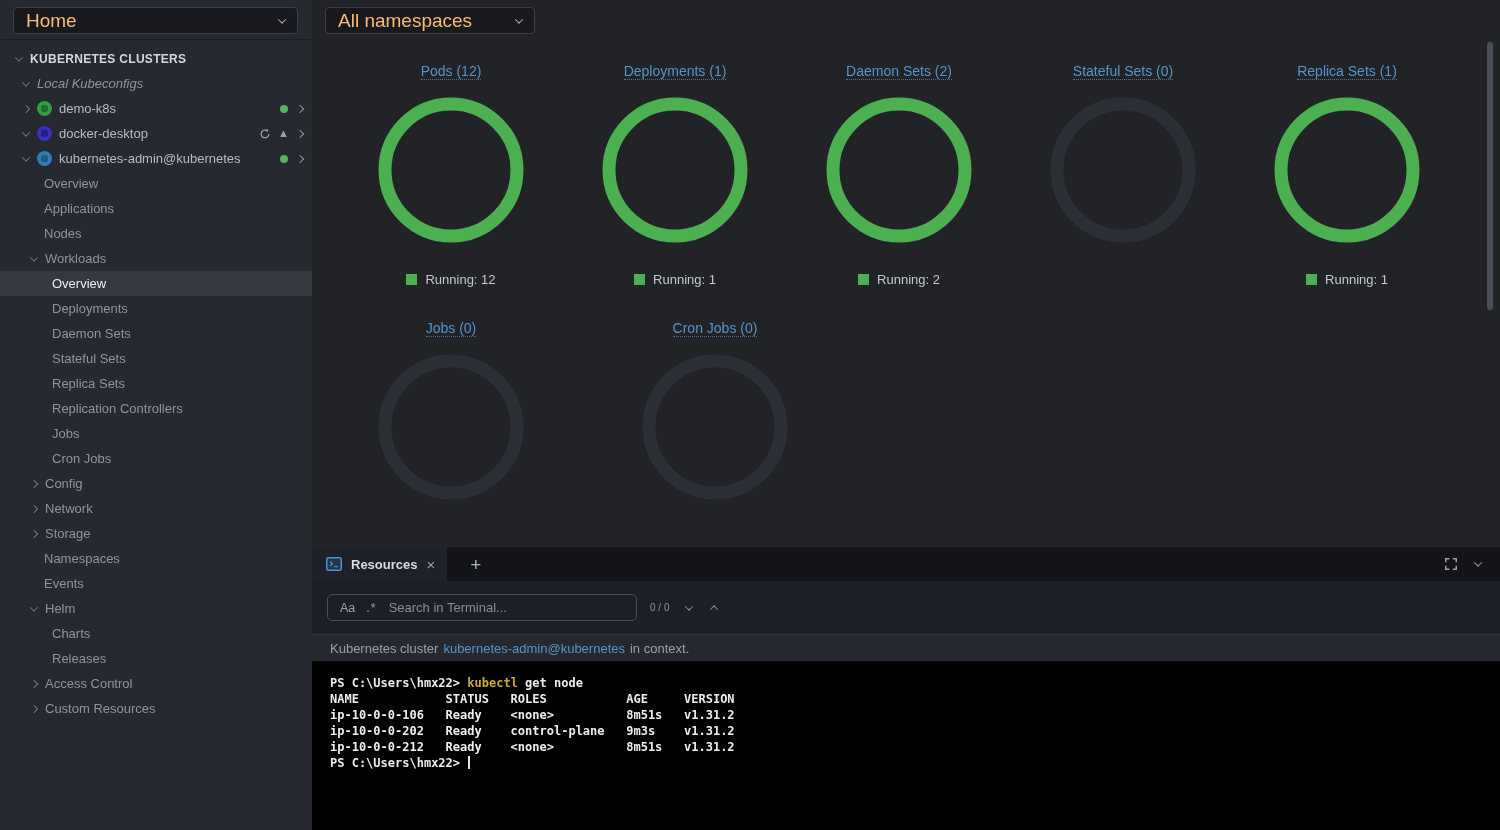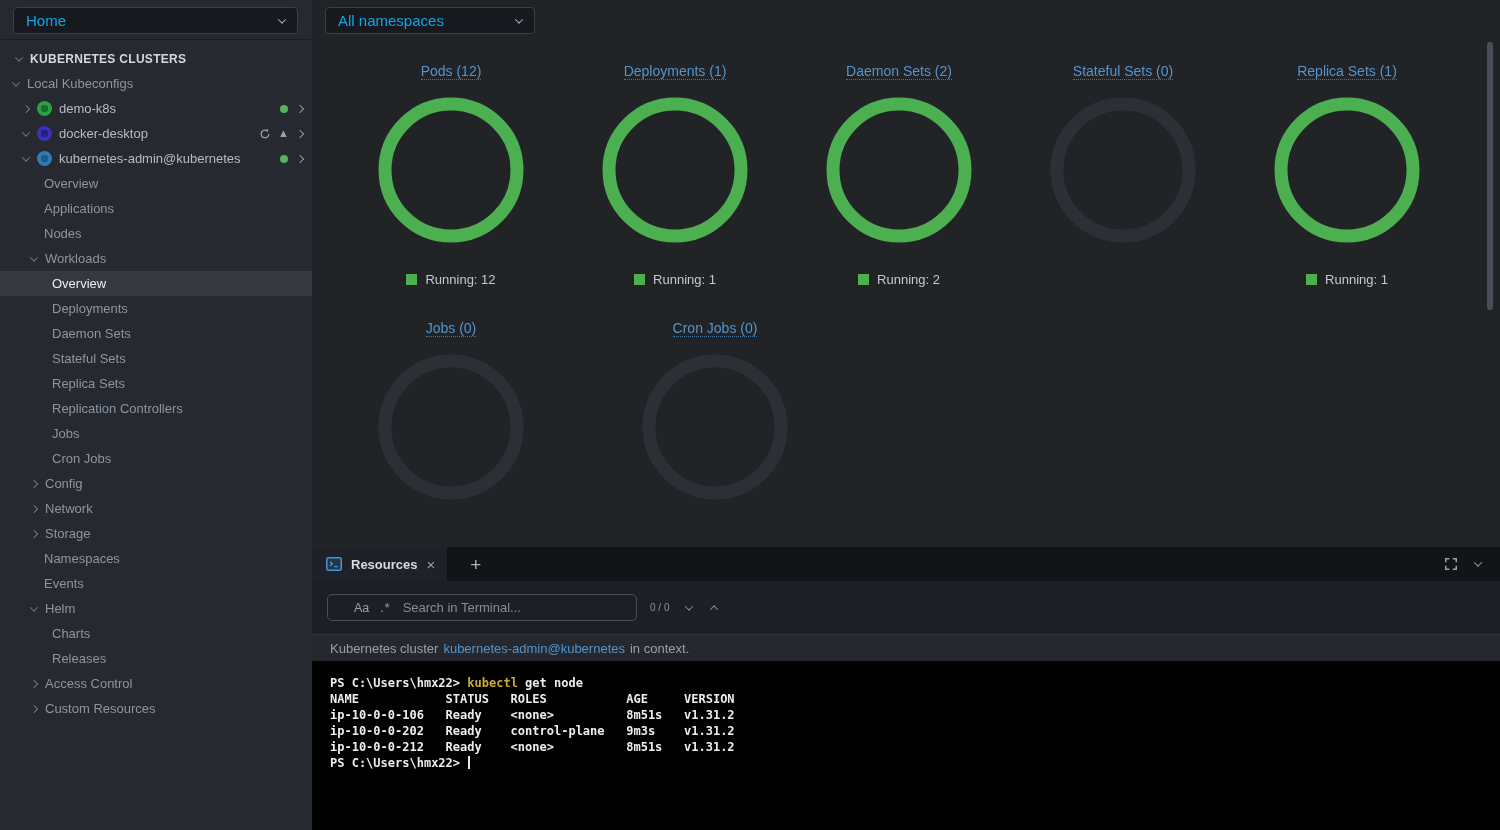--- a/index.html
+++ b/index.html
@@ -5,36 +5,36 @@
   * { margin:0; padding:0; box-sizing:border-box; }
   html,body { width:1500px; height:830px; overflow:hidden; background:#212327;
               font-family:"Liberation Sans", sans-serif; }
   .app { display:flex; width:1500px; height:830px; }
 
   
   .sidebar { width:312px; height:830px; background:#26292f; flex:none; display:flex; flex-direction:column; }
   .sidebar-top { height:40px; flex:none; padding:7px 14px 0 13px; border-bottom:1px solid #1b1d22; }
   .select { height:27px; background:#17191e; border:1px solid #3c4046; border-radius:4px;
             display:flex; align-items:center; justify-content:space-between; padding:0 12px;
-            color:#0ea5e9; font-size:15px; cursor:pointer; }
+            color:#fdba74; font-size:19px; cursor:pointer; }
   .chev { display:inline-block; width:6px; height:6px;
           border-right:1.6px solid currentColor; border-bottom:1.6px solid currentColor; }
   .chev.down { transform:rotate(45deg) translate(-1px,-1px); }
   .chev.right { transform:rotate(-45deg); }
   .chev.up { transform:rotate(-135deg) translate(-1px,-1px); }
   .select .chev { color:#aab1ba; }
 
   .tree { padding-top:6px; color:#8c96a2; font-size:13px; }
   .row { height:25px; display:flex; align-items:center; cursor:pointer; white-space:nowrap;padding-left:11px; }
   .row .caret { color:#6f7883; margin-right:8px; flex:none; }
   .row.selected { background:#35393f; color:#edeef0; }
   .row .spacer { flex:1; }
   .hdr { color:#d4d8dd; font-weight:bold; font-size:12px; letter-spacing:.3px; }
   .hdr .caret { margin-left:5px; }
-  .lvl1 { padding-left:13px; }
+  .lvl1 { padding-left:23px;font-style:italic; }
   .lvl-cluster { padding-left:23px; color:#b4bcc6; }
   .lvl-item { padding-left:44px; }
   .lvl-group { padding-left:31px; }
   .lvl-sub { padding-left:52px; }
   .avatar { width:15px; height:15px; border-radius:50%; margin-right:7px; flex:none; }
   .avatar.green { background:radial-gradient(circle at 50% 50%, #1d6e2b 0 34%, #2ea043 35%); }
   .avatar.indigo { background:radial-gradient(circle at 50% 50%, #251e8c 0 34%, #3a31b5 35%); }
   .avatar.blue { background:radial-gradient(circle at 50% 50%, #1e5a8c 0 34%, #2f7cb4 35%); }
   .status-dot { width:8px; height:8px; border-radius:50%; background:#56b35c; margin-right:9px; flex:none; }
   .trail { display:flex; align-items:center; padding-right:9px; }
@@ -67,21 +67,21 @@
   .dock-tab .ticon { margin-right:9px; display:flex; }
   .dock-tab .tlabel { color:#d8dbe0; font-size:13px; font-weight:bold; }
   .tab-close { color:#9aa1ab; font-size:15px; margin-left:9px; cursor:pointer; line-height:1; }
   .tab-add { color:#aab1ba; font-size:19px; font-weight:normal; margin-left:23px; cursor:pointer; line-height:1; }
   .tabbar .spacer { flex:1; }
   .tabbar-right { display:flex; align-items:center; gap:17px; padding-right:19px; }
   .fullscreen-btn, .dock-chev { cursor:pointer; display:flex; color:#9aa1ab; }
 
   .searchrow { height:53px; flex:none; background:#1c1f25; display:flex; align-items:center; padding-left:15px; }
   .searchbox { width:310px; height:27px; border:1px solid #4a4f57; border-radius:5px;
-               display:flex; align-items:center; padding:0 8px 0 26px; }
+               display:flex; align-items:center; padding:0 8px 0 12px; }
   .mc-icon { color:#9aa1ab; font-size:12.5px; margin-right:11px; }
   .rx-icon { color:#9aa1ab; font-size:12.5px; letter-spacing:1px; margin-right:12px; }
   .searchbox input { flex:1; background:transparent; border:none; outline:none;
                      color:#cfd3d9; font-size:13px; font-family:"Liberation Sans", sans-serif; }
   .searchbox input::placeholder { color:#878d97; }
   .search-counter { color:#8a929c; font-size:10px; margin-left:13px; }
   .search-nav { display:flex; align-items:center; gap:19px; margin-left:17px; color:#8a929c; }
   .search-nav .chev { cursor:pointer; }
 
   .inforow { height:27px; flex:none; background:#25282e; border-top:1px solid #303339;

